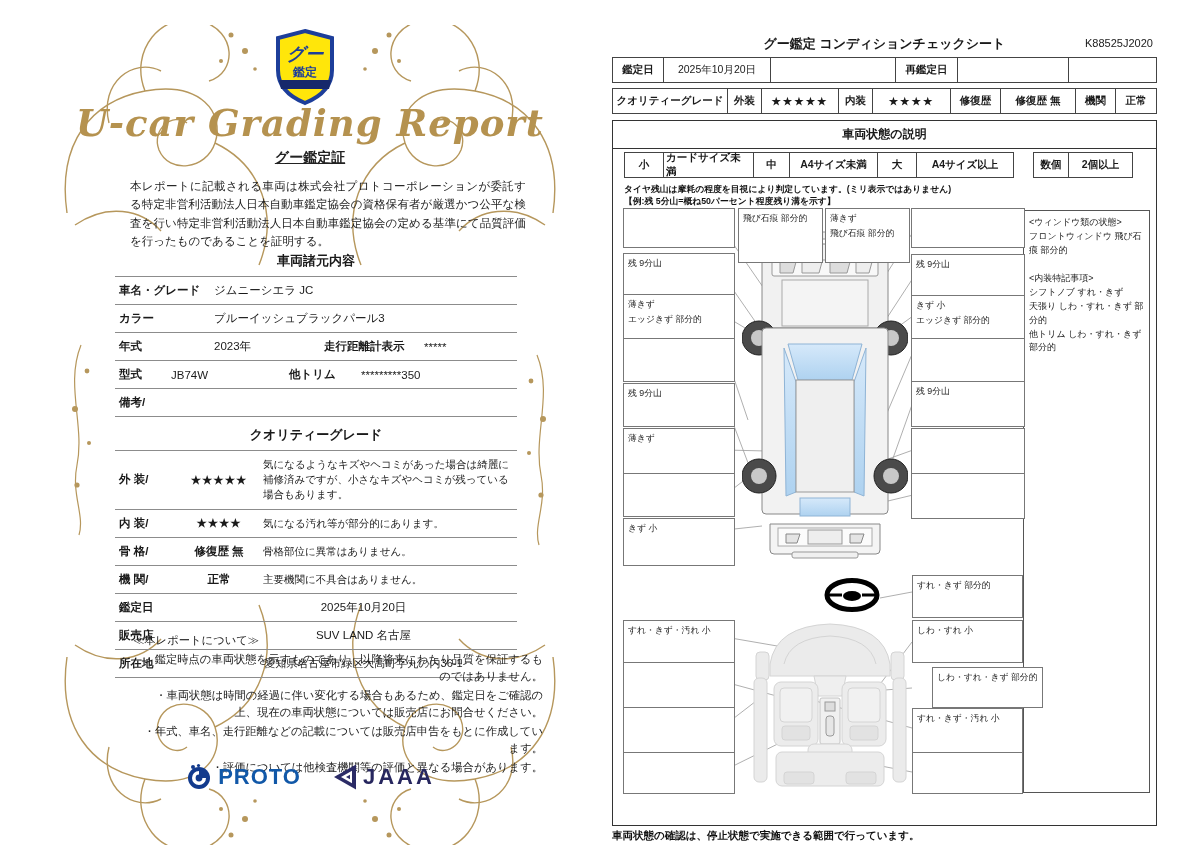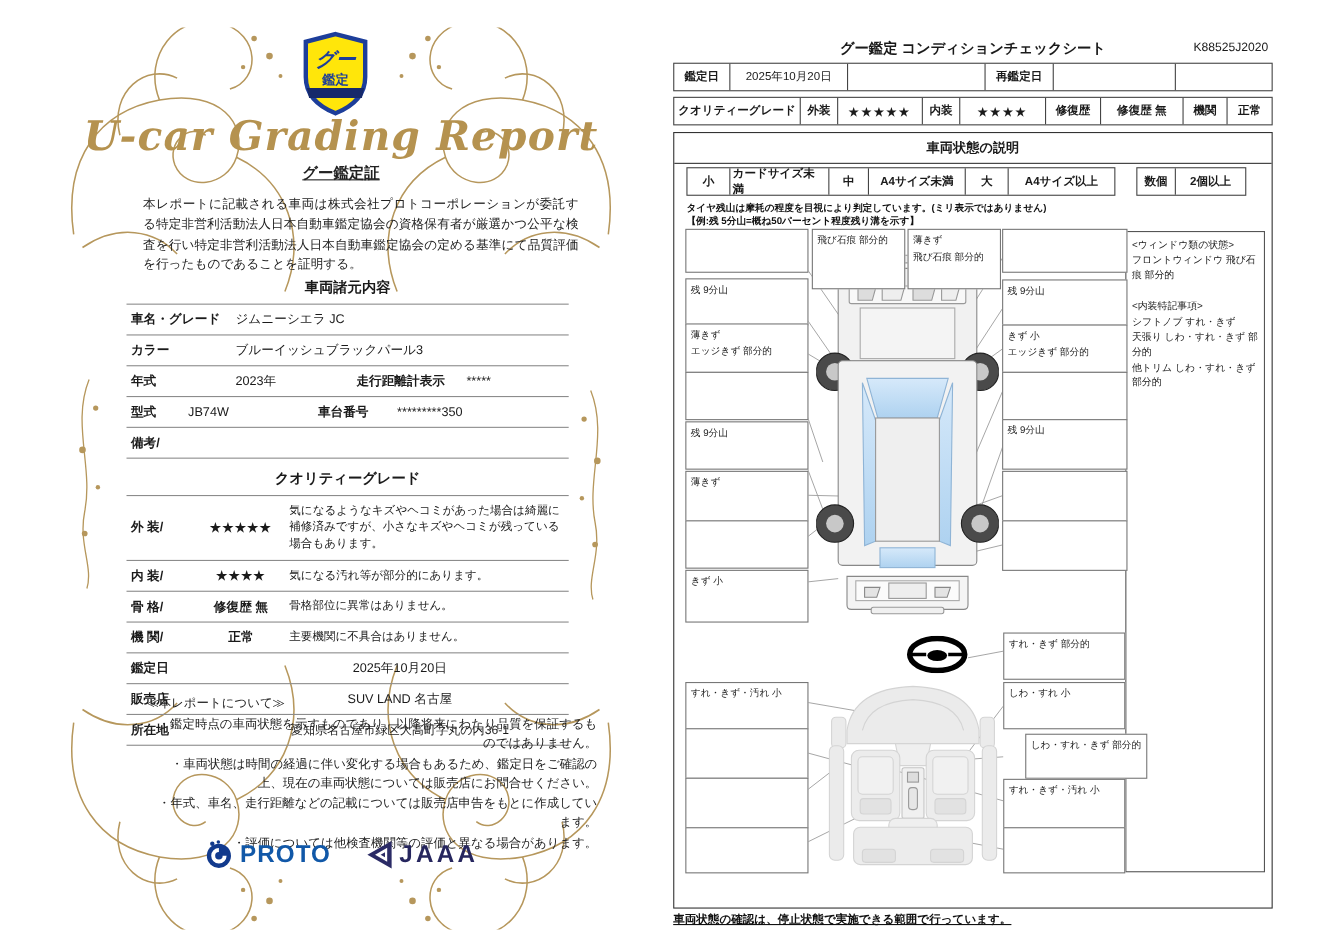--- a/index.html
+++ b/index.html
@@ -35,21 +35,21 @@
   .cellrow>div:last-child{border-right:none;}
   .stars{letter-spacing:2px;font-size:12px;}
   .mainbox{border:1.3px solid #333;background:#fff;}
   .mainbox .mb-title{border-bottom:1.3px solid #333;height:27px;display:flex;align-items:center;
                      justify-content:center;font-size:12px;font-weight:bold;}
   .tire-note{font-size:8.8px;font-weight:bold;line-height:1.35;color:#111;}
   .abox{position:absolute;border:1px solid #777;background:#fff;font-size:8.8px;line-height:1.7;
         padding:2px 4px;white-space:pre-line;color:#222;z-index:3;}
   .notes-panel{border:1px solid #555;background:#fff;font-size:9px;line-height:1.55;
                padding:5px 5px;white-space:pre-line;color:#222;}
-  .footer-note{font-size:10.5px;font-weight:bold;color:#111;text-decoration:underline;}
+  .footer-note{font-size:10.5px;font-weight:bold;color:#111;}
   svg{display:block;}
 </style>
 </head>
 <body>
 
 <div class="canvas">
 
   <div class="abs" style="left:55px;top:25px;width:510px;height:820px;">
 
     <svg class="abs" style="left:0;top:0;" width="510" height="820" viewBox="0 0 510 820">
@@ -105,21 +105,21 @@
       </div>
       <div class="srow">
         <div class="lab" style="width:95px;">年式</div>
         <div style="width:110px;">2023年</div>
         <div class="lab" style="width:100px;">走行距離計表示</div>
         <div>*****</div>
       </div>
       <div class="srow">
         <div class="lab" style="width:52px;">型式</div>
         <div style="width:118px;">JB74W</div>
-        <div class="lab" style="width:72px;">車台番号</div>
+        <div class="lab" style="width:72px;">他トリム</div>
         <div>*********350</div>
       </div>
       <div class="srow bborder">
         <div class="lab">備考/</div>
       </div>
 
       <div class="sec-title" style="padding-top:9px;">クオリティーグレード</div>
       <div class="grow">
         <div class="glab">外 装/</div>
         <div class="gval">★★★★★</div>

